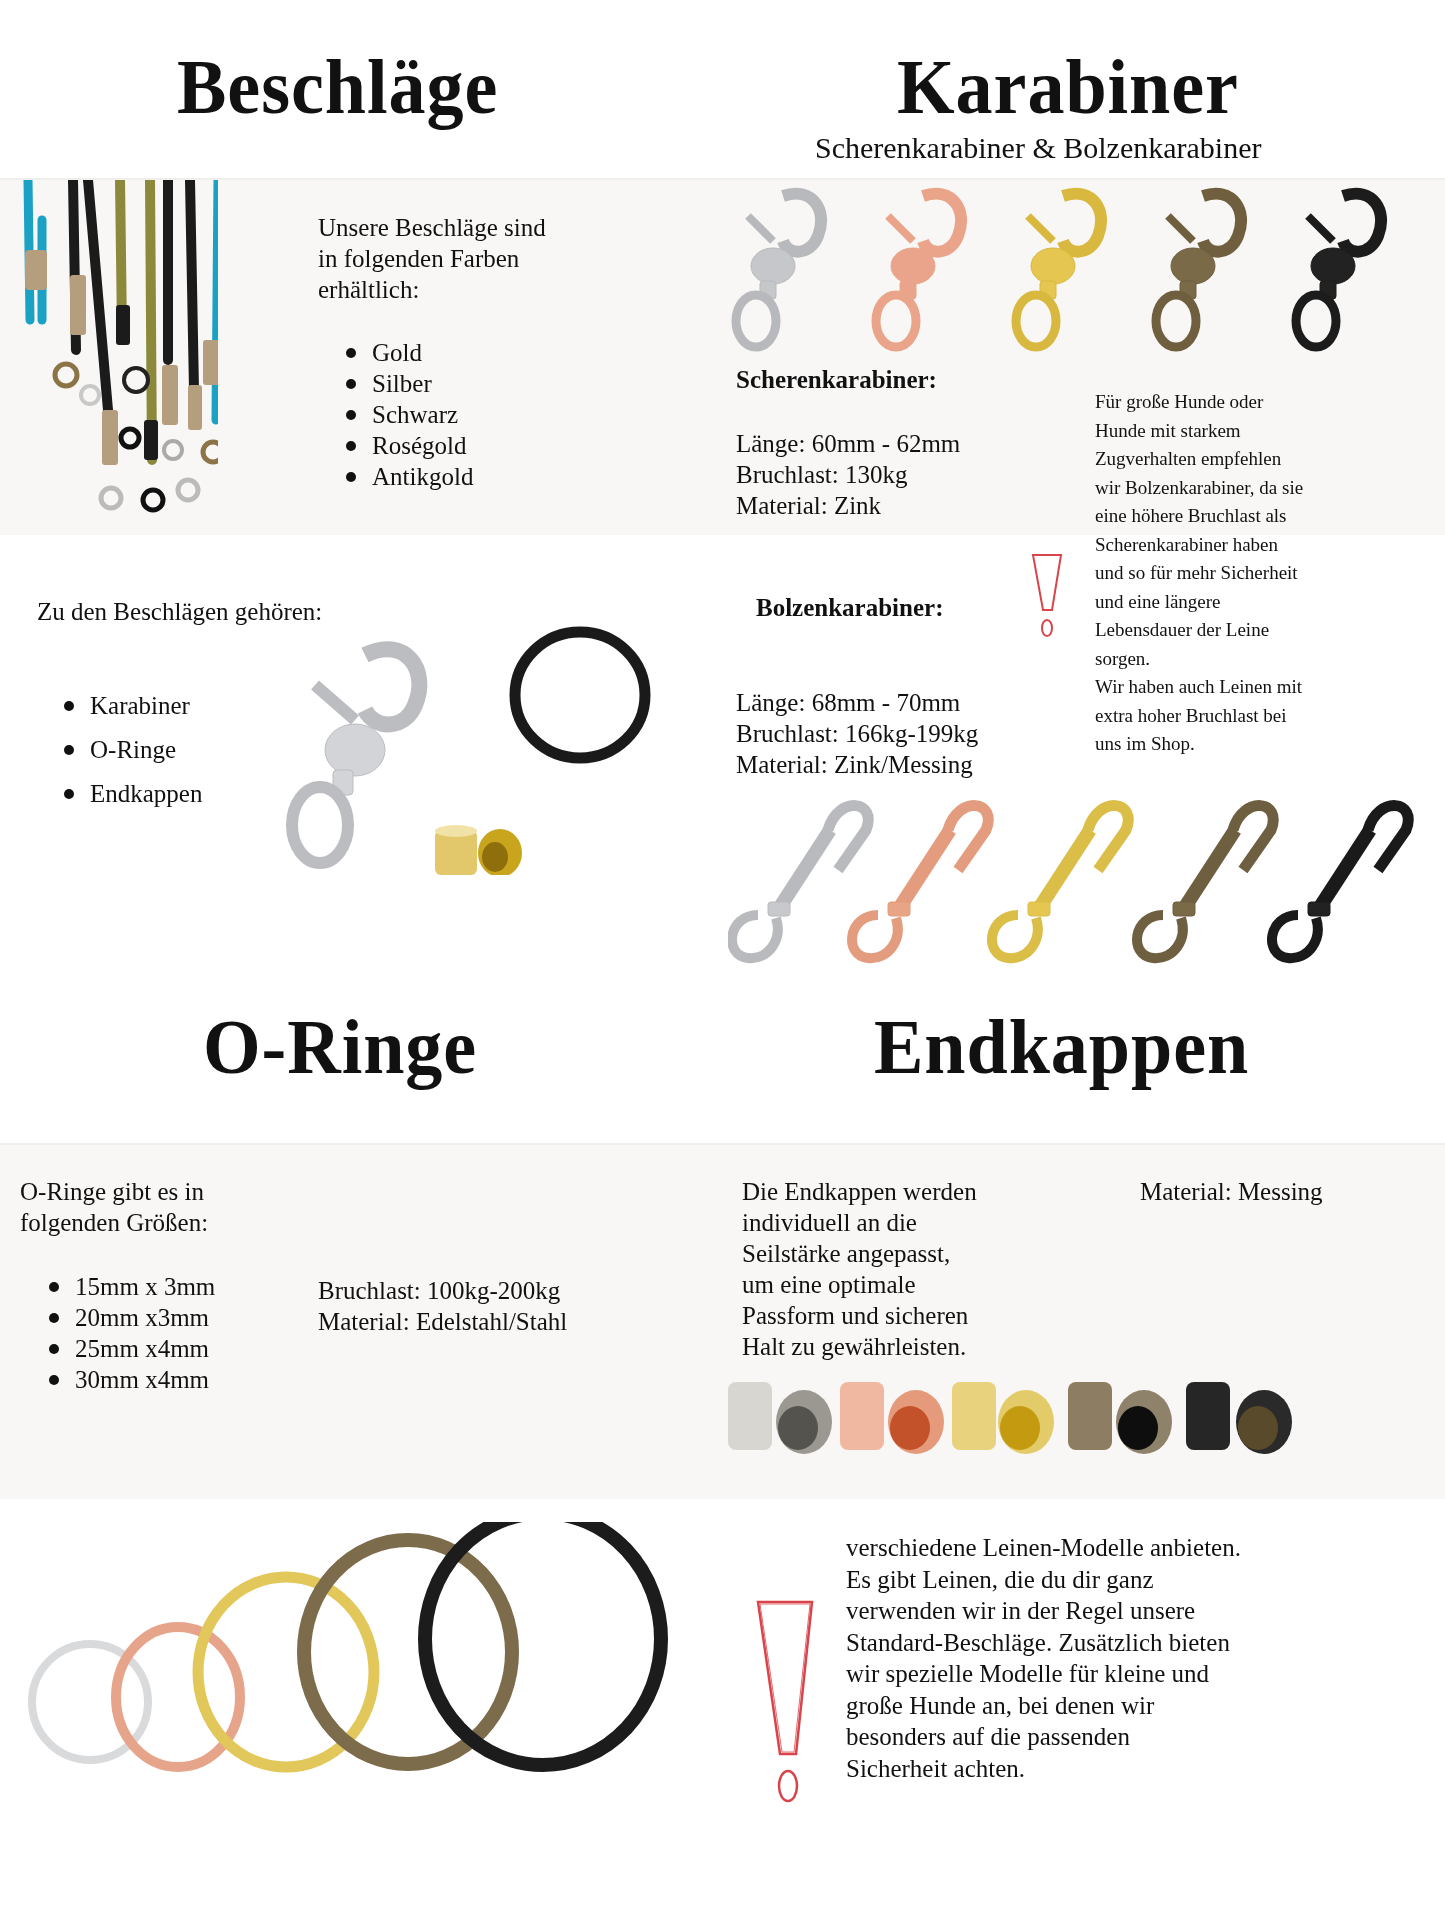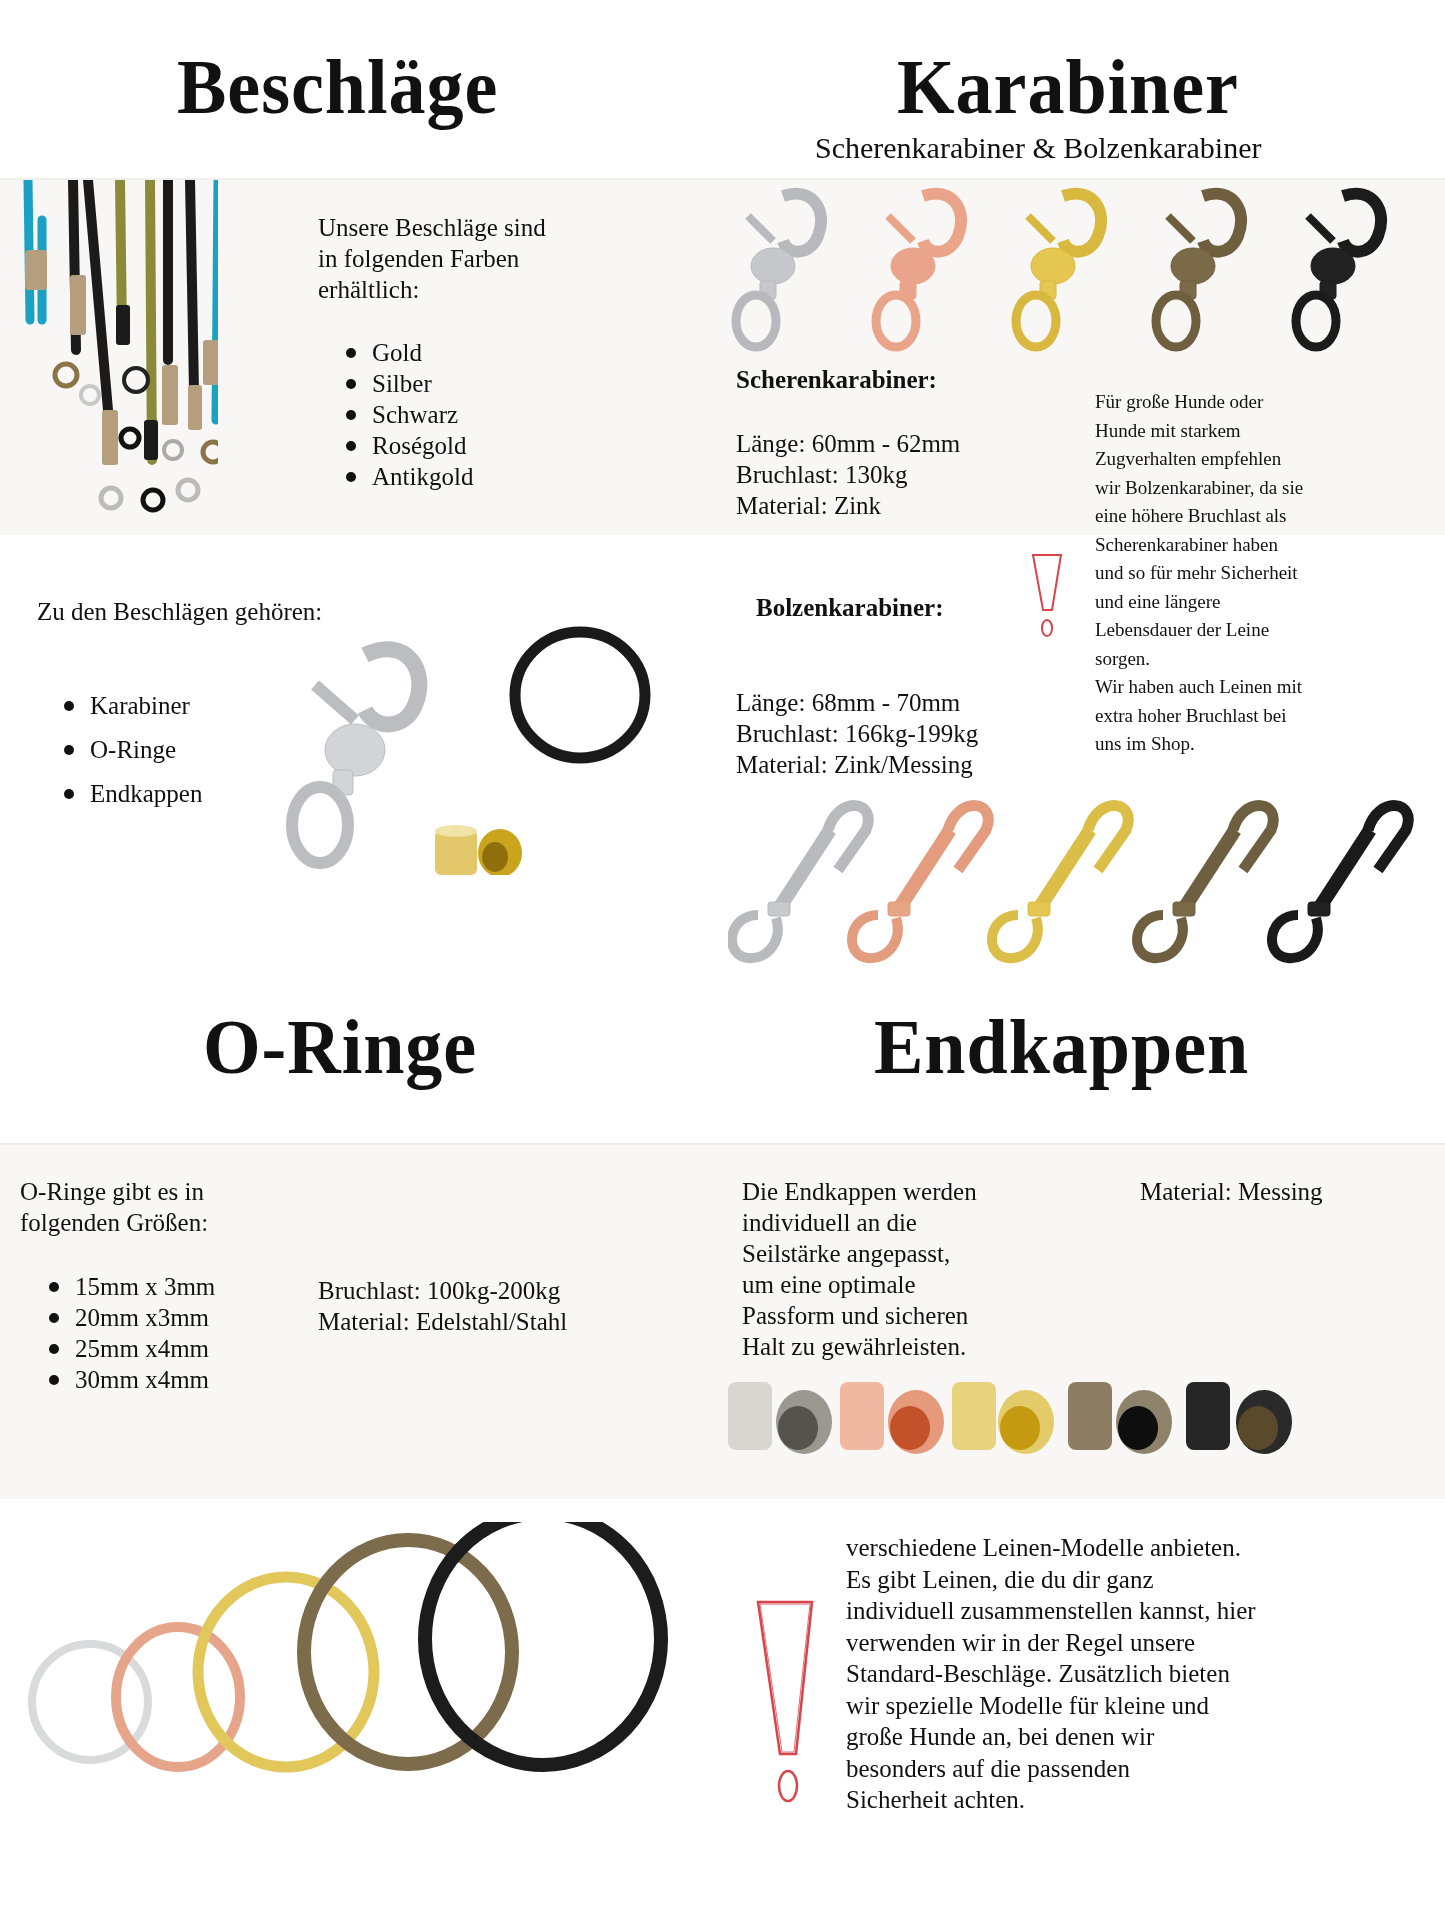--- a/index.html
+++ b/index.html
@@ -271,20 +271,19 @@
   <svg width="70" height="215" viewBox="0 0 70 215">
     <path d="M6 4 L60 4 L44 156 L28 156 Z" fill="none" stroke="#d9444a" stroke-width="2.5"></path>
     <path d="M8 6 L58 6 L42 154 L30 154 Z" fill="none" stroke="#e06a70" stroke-width="1"></path>
     <ellipse cx="36" cy="188" rx="9" ry="15" fill="none" stroke="#d9444a" stroke-width="2.5"></ellipse>
   </svg>
 </div>
 
 <div class="abs txt" style="left:846px;top:1532px;line-height:31.5px;">
   <div>verschiedene Leinen-Modelle anbieten.</div>
   <div>Es gibt Leinen, die du dir ganz</div>
-  <div>individuell zusammenstellen kannst, hier</div>
   <div>verwenden wir in der Regel unsere</div>
   <div>Standard-Beschläge. Zusätzlich bieten</div>
   <div>wir spezielle Modelle für kleine und</div>
   <div>große Hunde an, bei denen wir</div>
   <div>besonders auf die passenden</div>
   <div>Sicherheit achten.</div>
 </div>
 
 </body></html>

